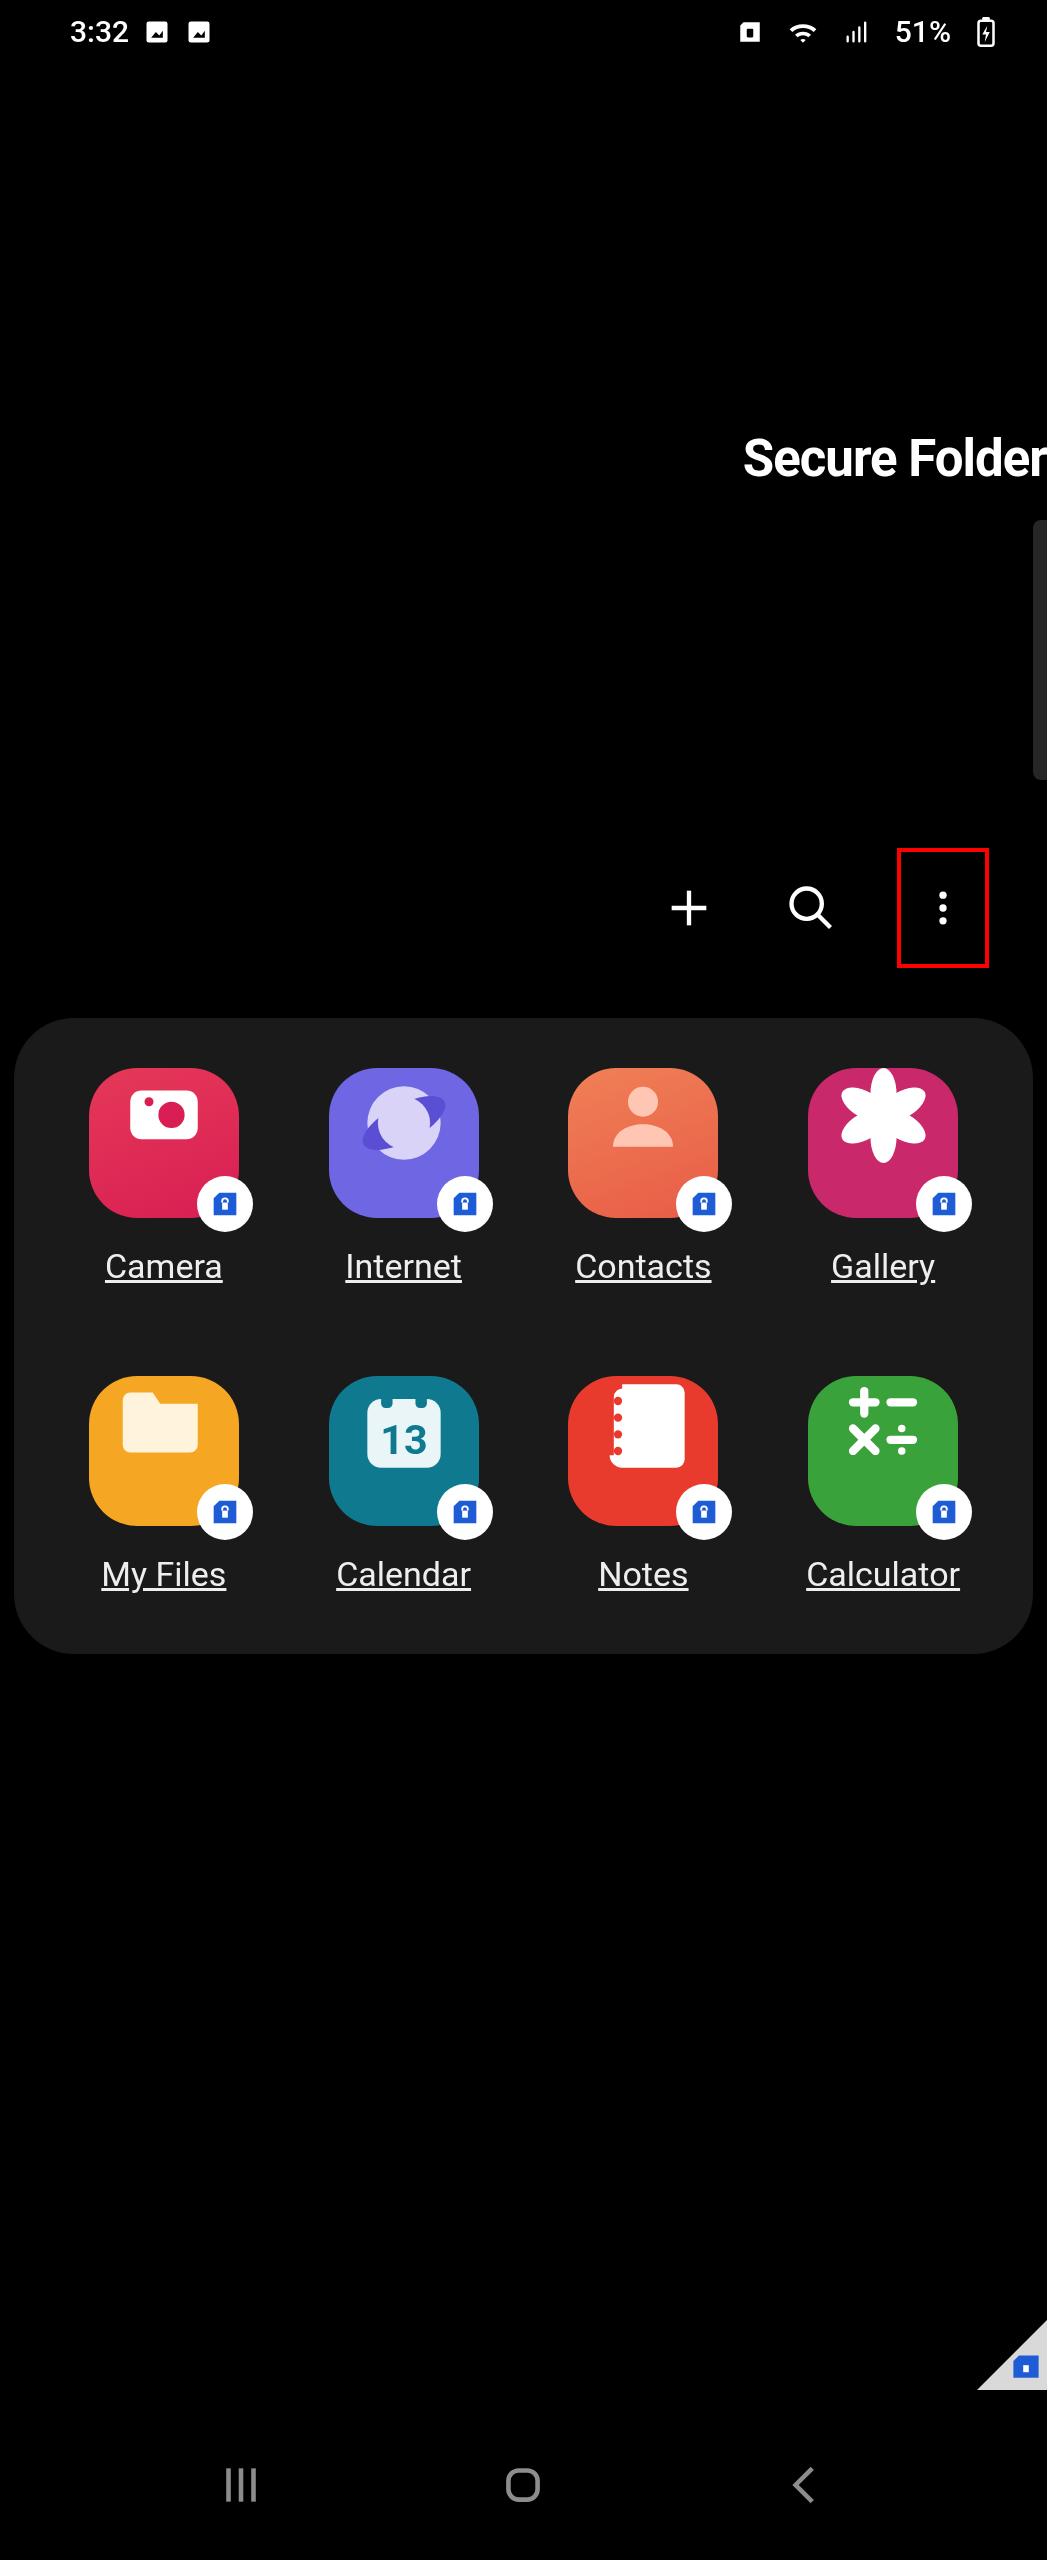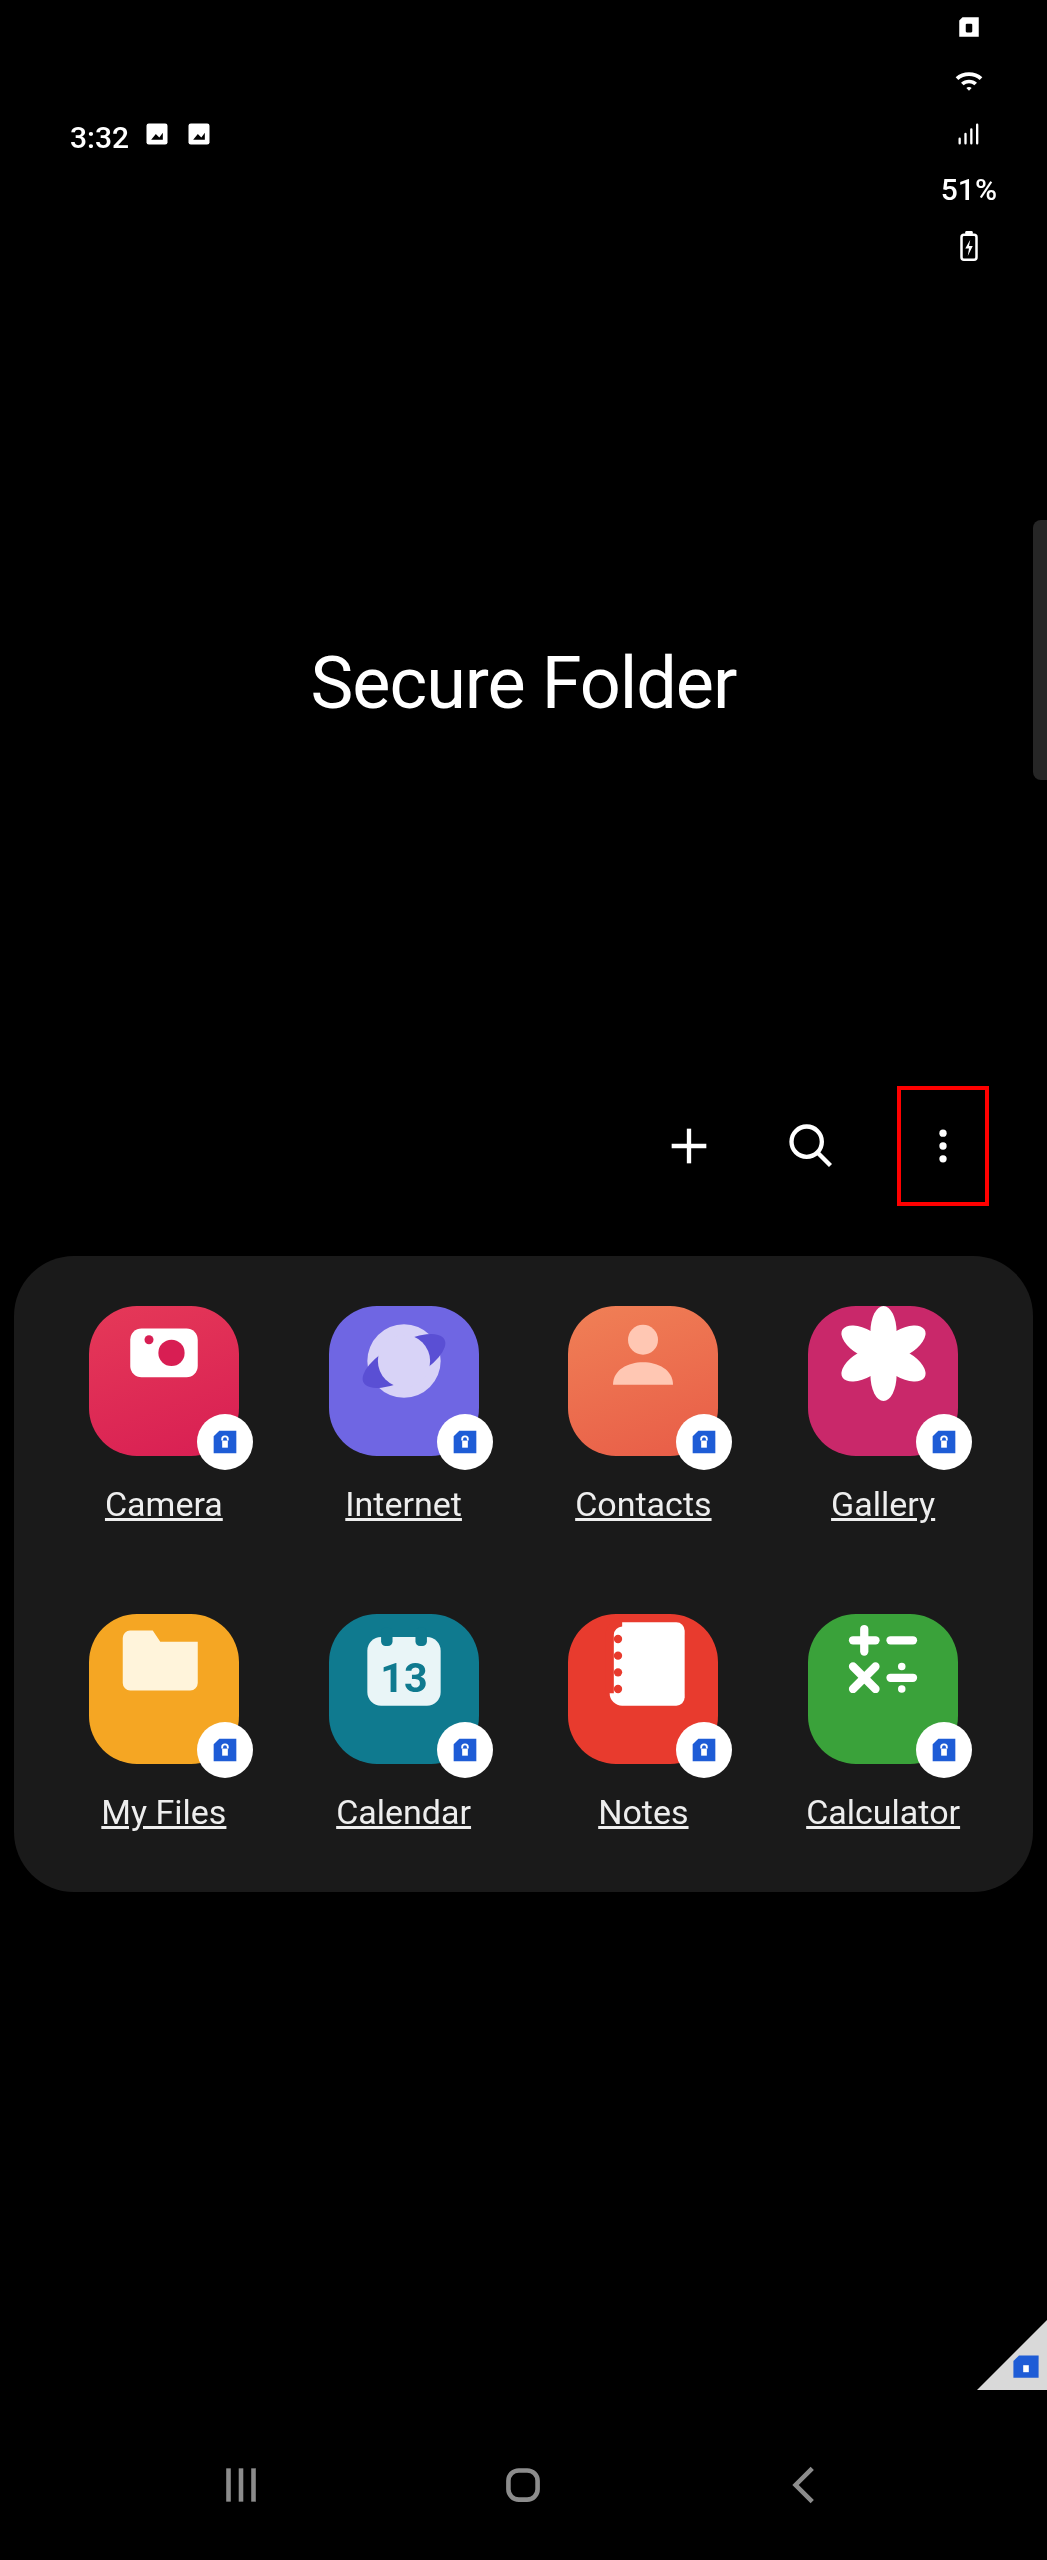--- a/index.html
+++ b/index.html
@@ -17,29 +17,29 @@
   
   .status-bar {
     display: flex;
     justify-content: space-between;
     align-items: center;
     padding: 14px 50px 10px 70px;
     font-size: 30px;
     font-weight: 500;
     color: #fff;
   }
-  .status-left { display: flex; align-items: flex-start; gap: 14px; }
-  .status-right { display: flex; align-items: center; gap: 24px; flex-direction: column; }
+  .status-left { display: flex; align-items: center; gap: 14px; }
+  .status-right { display: flex; align-items: center; gap: 24px; }
   .status-icon { display: inline-flex; align-items: center; }
 
   
   .page-title {
-    text-align: center;
-    font-size: 72px;
-    font-weight: 400;
+    text-align: right;
+    font-size: 51px;
+    font-weight: 700;
     letter-spacing: -1px;
     margin-top: 370px;
   }
 
   
   .toolbar {
     display: flex;
     justify-content: flex-end;
     align-items: center;
     gap: 50px;

